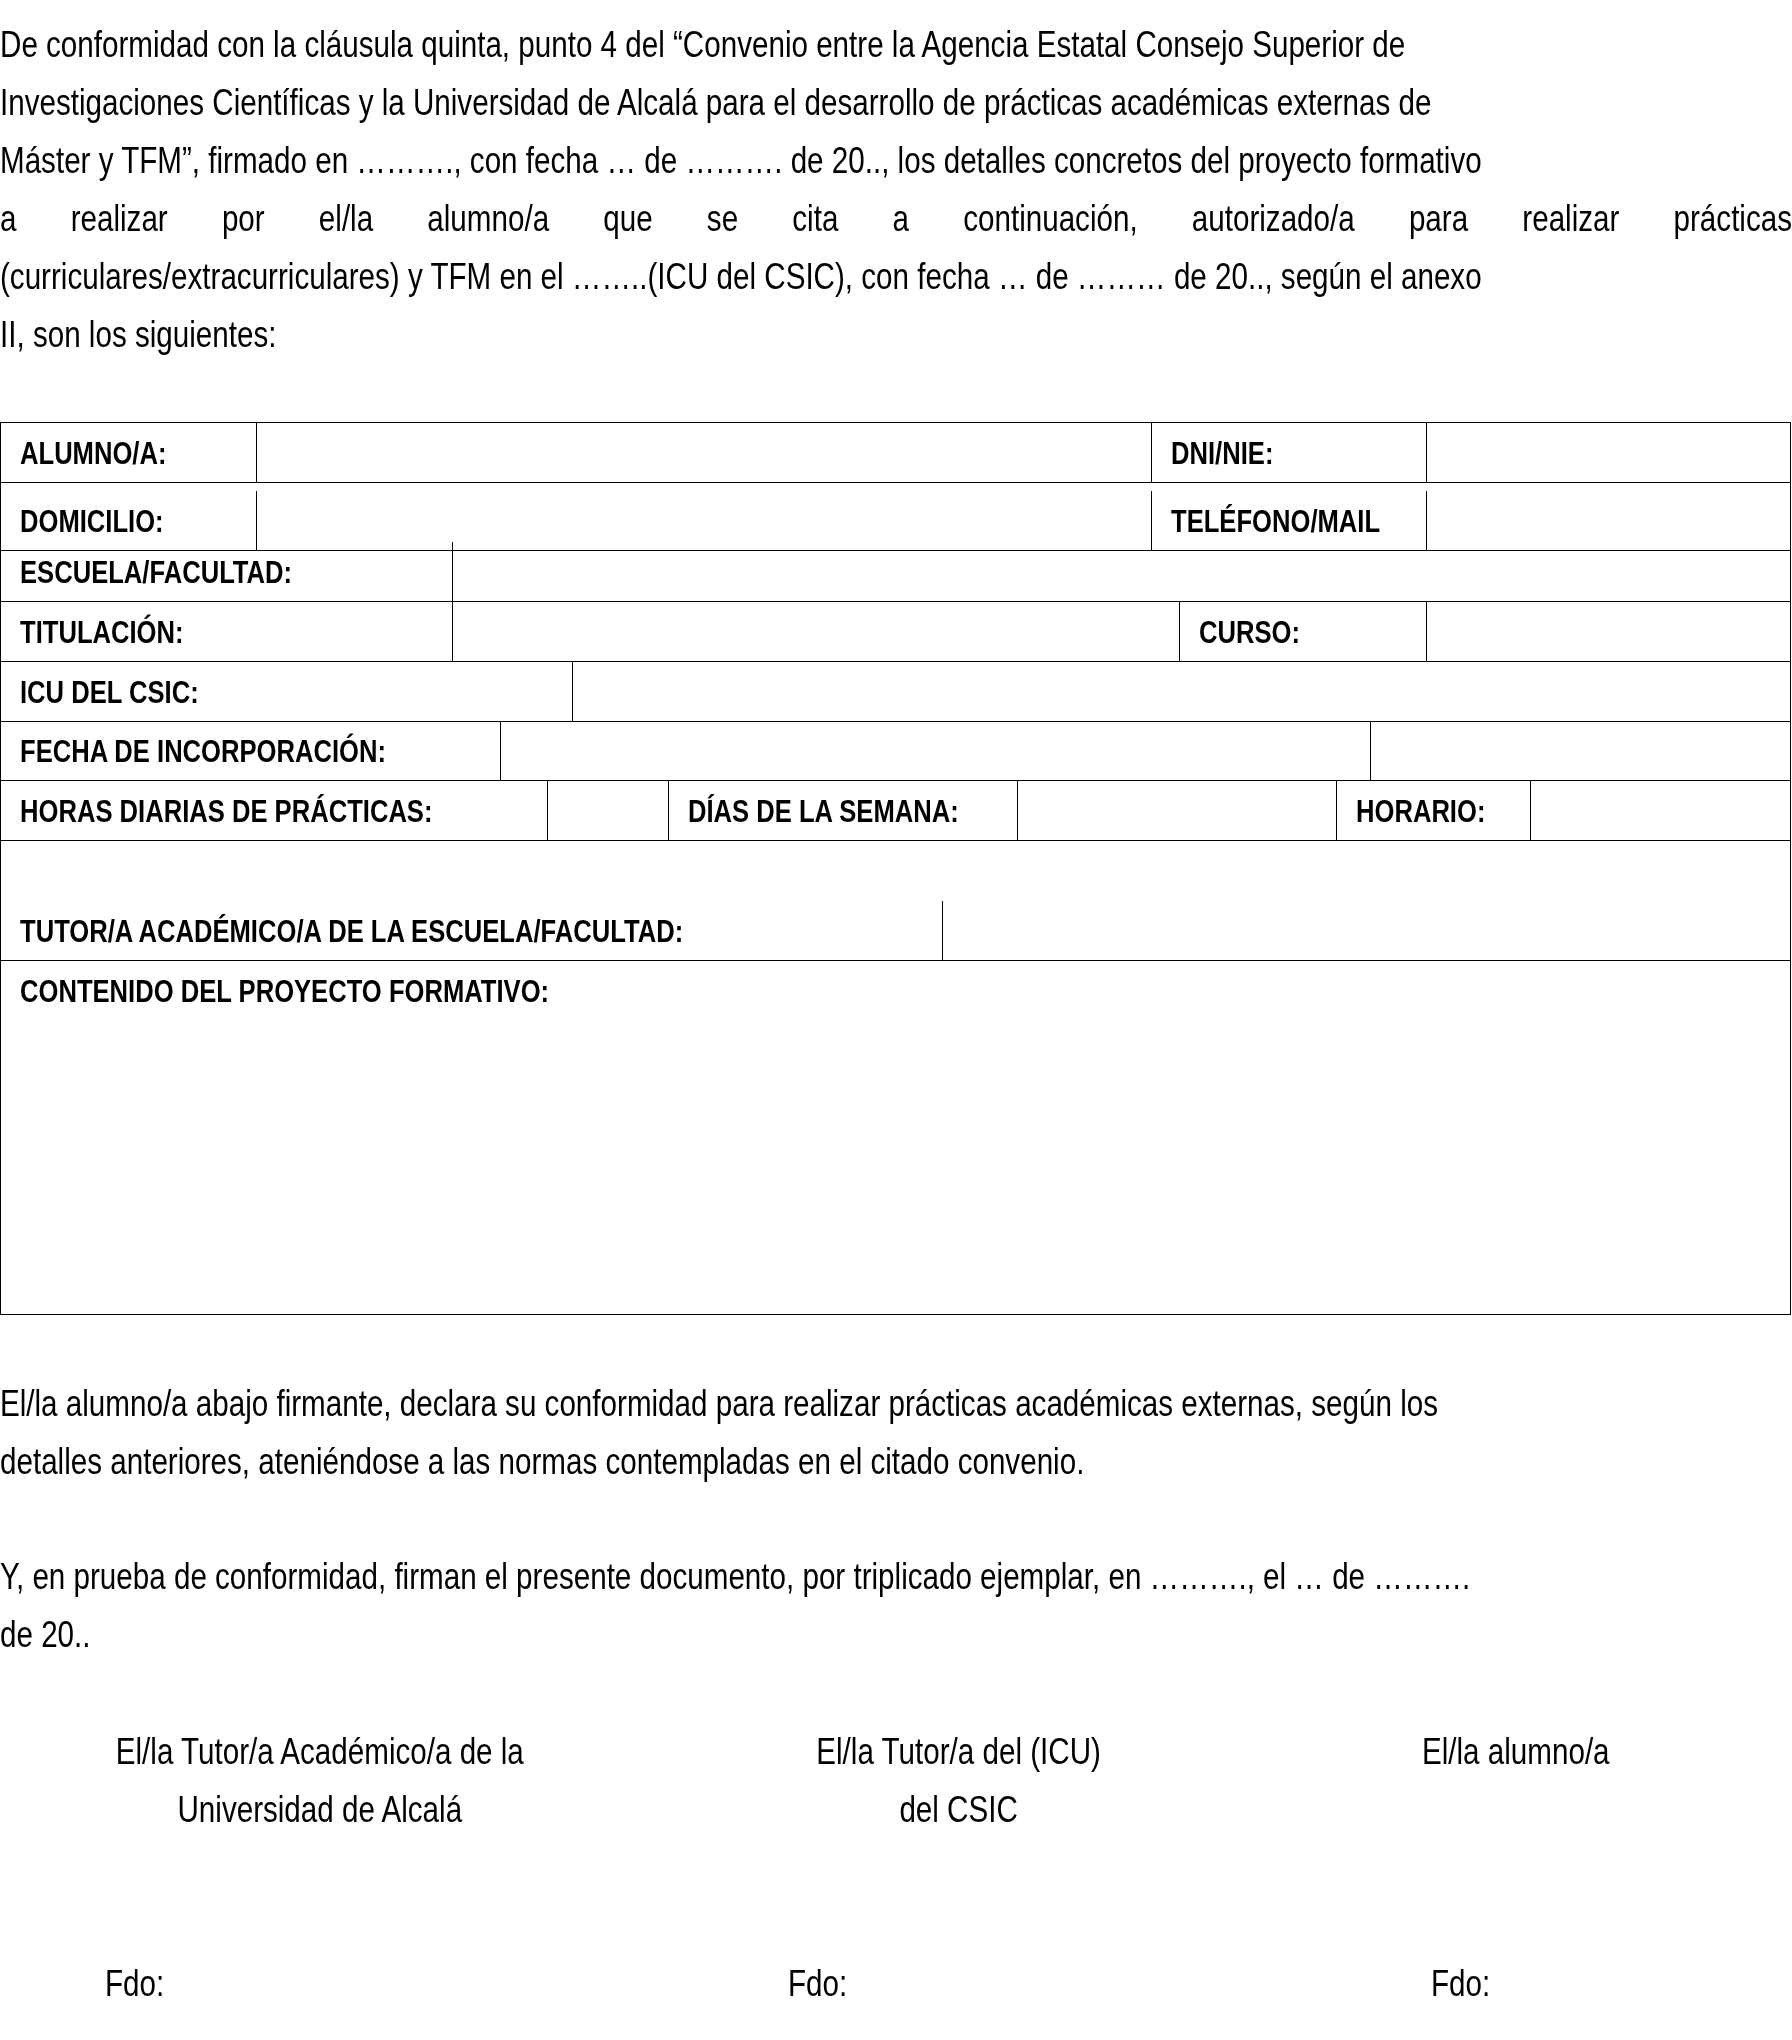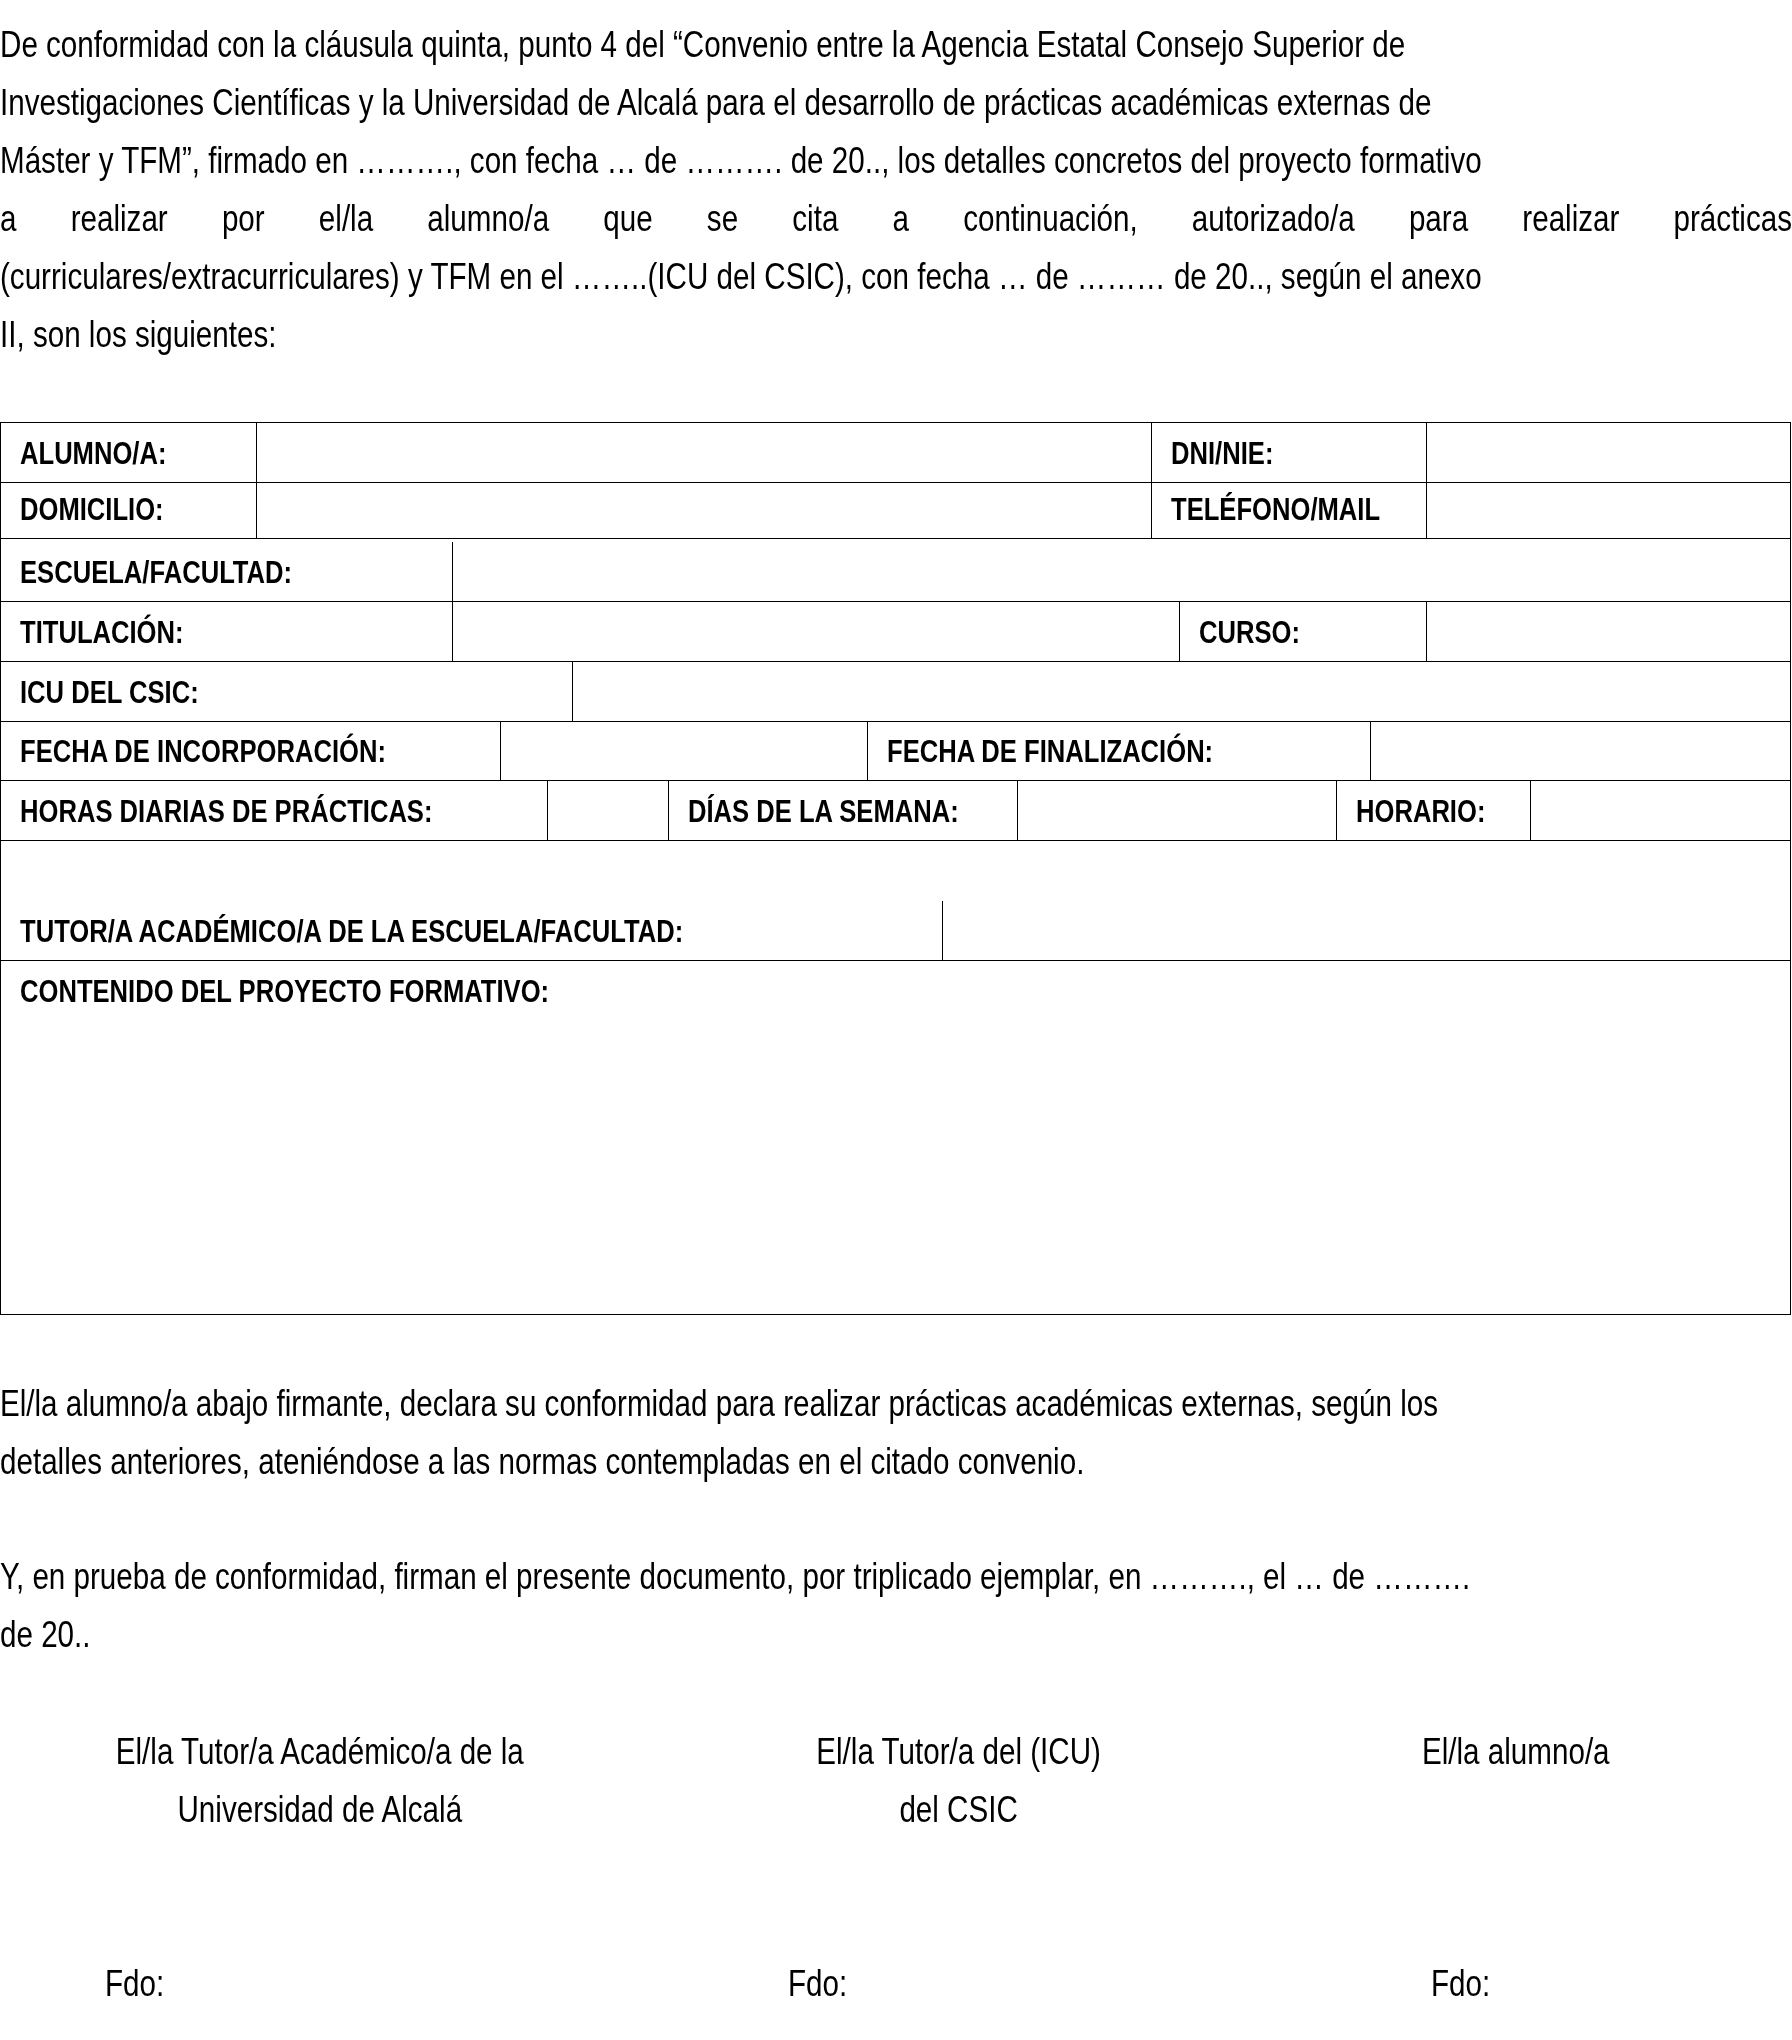--- a/index.html
+++ b/index.html
@@ -37,21 +37,21 @@
     <div class="cell first" style="left:0;width:255px">
         <span class="lbl">ALUMNO/A:</span>
       </div>
     <div class="cell" style="left:255px;width:895px"></div>
     <div class="cell" style="left:1150px;width:275px">
         <span class="lbl">DNI/NIE:</span>
       </div>
     <div class="cell" style="left:1425px;width:364px"></div>
   </div>
 
-  <div class="row" style="top:56px">
+  <div class="row" style="top:68px">
     <div class="cell first" style="left:0;width:255px">
         <span class="lbl">DOMICILIO:</span>
       </div>
     <div class="cell" style="left:255px;width:895px"></div>
     <div class="cell" style="left:1150px;width:275px">
         <span class="lbl">TELÉFONO/MAIL</span>
       </div>
     <div class="cell" style="left:1425px;width:364px"></div>
   </div>
 
@@ -78,23 +78,20 @@
         <span class="lbl">ICU DEL CSIC:</span>
       </div>
     <div class="cell" style="left:571px;width:1218px"></div>
   </div>
 
   <div class="row" style="top:298px">
     <div class="cell first" style="left:0;width:499px">
         <span class="lbl">FECHA DE INCORPORACIÓN:</span>
       </div>
     <div class="cell" style="left:499px;width:368px"></div>
-    <div class="cell" style="left:866px;width:502px">
-        <span class="lbl">FECHA DE FINALIZACIÓN:</span>
-      </div>
     <div class="cell" style="left:1369px;width:420px"></div>
   </div>
 
   <div class="row" style="top:358px">
     <div class="cell first" style="left:0;width:546px">
         <span class="lbl">HORAS DIARIAS DE PRÁCTICAS:</span>
       </div>
     <div class="cell" style="left:546px;width:121px"></div>
     <div class="cell" style="left:667px;width:348px">
         <span class="lbl">DÍAS DE LA SEMANA:</span>

